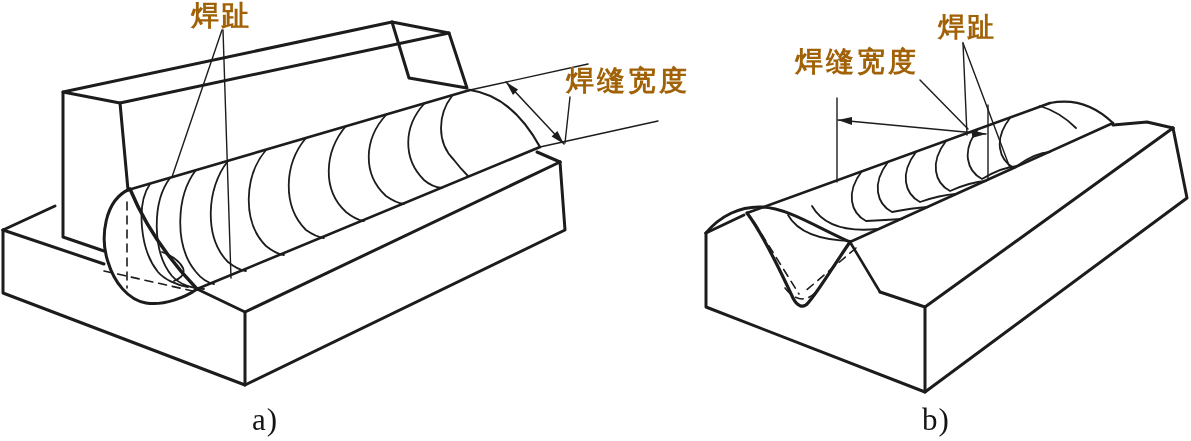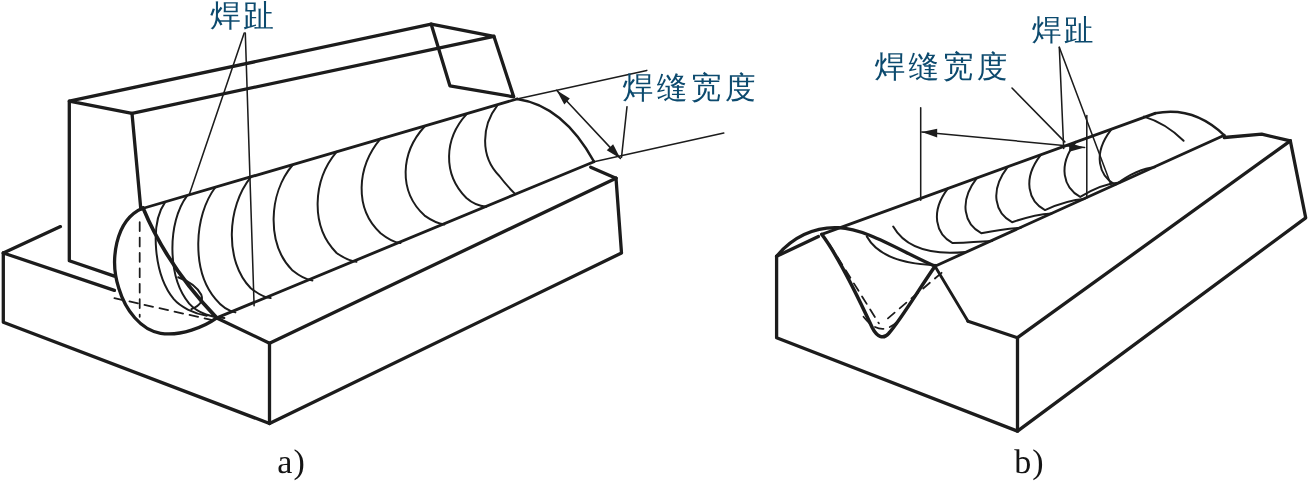--- a/index.html
+++ b/index.html
@@ -2,21 +2,21 @@
 <html><head>
 <meta charset="utf-8">
 <style>
   html,body{margin:0;padding:0;background:#ffffff;}
   #stage{
     position:relative;width:1191px;height:441px;background:#ffffff;overflow:hidden;
     font-family:"Liberation Serif","DejaVu Serif",serif;
   }
   #stage svg{position:absolute;left:0;top:0;}
   .lbl{
-    position:absolute;color:#0c4a6e;font-weight:400;
+    position:absolute;color:#a16207;font-weight:700;
     font-size:28px;line-height:1.1;letter-spacing:2px;white-space:nowrap;
   }
   .cap{
     position:absolute;color:#141414;font-size:31px;font-weight:400;letter-spacing:1px;
   }
 </style>
 </head>
 <body>
 
 <div id="stage">

